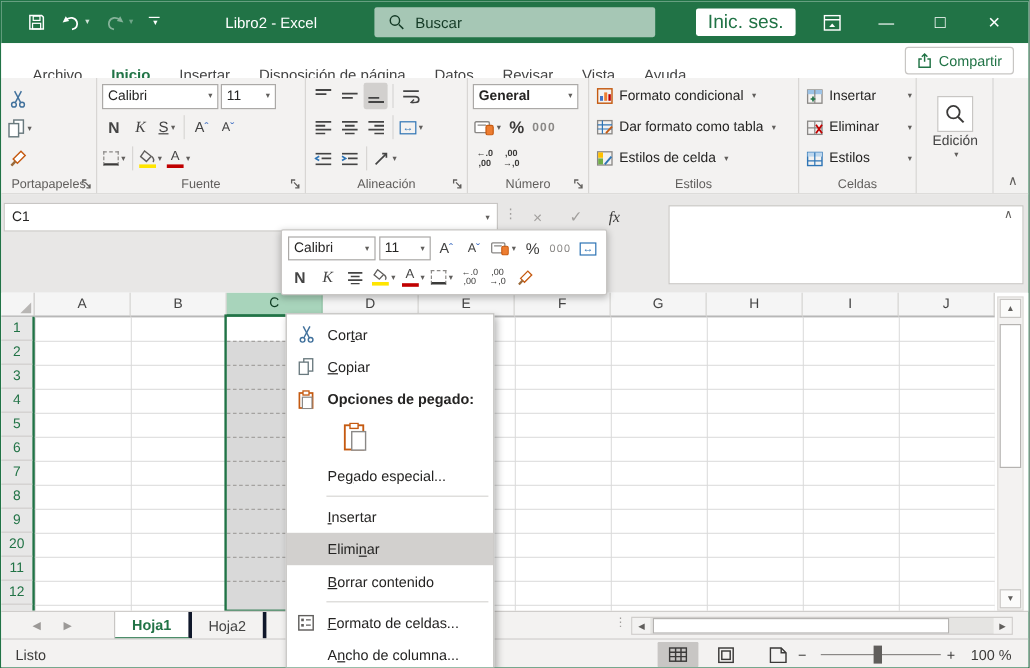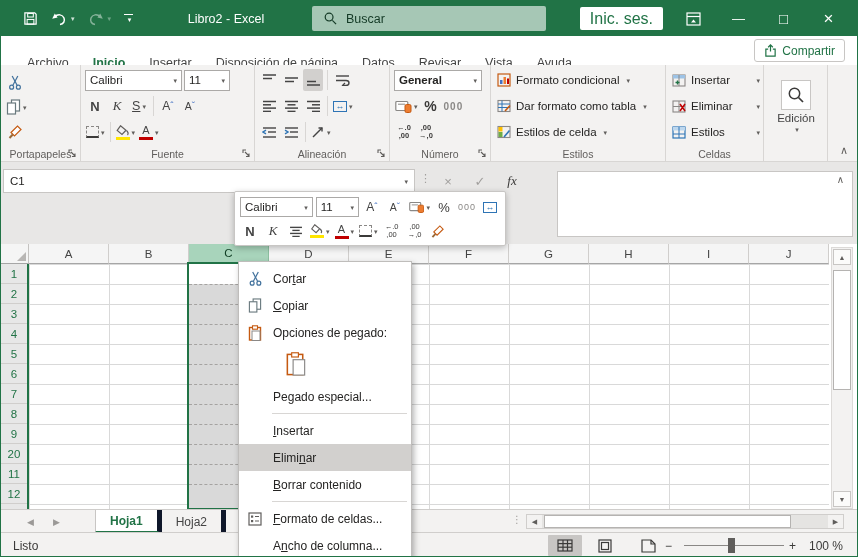--- a/index.html
+++ b/index.html
@@ -71,21 +71,21 @@
   .stripe{width:100%;height:20px;border-top:1px dashed #a5a3a1;}
   .stripe.first{border-top:none;background:#fff;}
   .selborder{position:absolute;left:186px;top:18px;width:83px;height:248px;border:2px solid #217346;pointer-events:none;}
   .vscroll{position:absolute;left:830px;top:3px;width:22px;height:262px;background:#f3f2f1;border:1px solid #dcdad8;}
   .sbtn{position:absolute;left:1px;width:18px;height:16px;background:#fbfbfa;border:1px solid #c8c6c4;color:#605e5c;font-size:7px;display:flex;align-items:center;justify-content:center;}
   .vthumb{position:absolute;left:1px;top:22px;width:18px;height:120px;background:#fff;border:1px solid #b5b3b1;}
   
   .sheetbar{position:absolute;left:0;top:508px;width:100%;height:23px;background:#f3f2f1;border-top:1px solid #cfcdcb;}
   .snav{position:absolute;top:0;height:23px;display:flex;align-items:center;color:#9b9997;font-size:9px;}
   .sheettabs{position:absolute;left:94px;top:0;height:23px;display:flex;}
-  .stab{height:23px;display:flex;align-items:center;padding:0 14px;font-size:12px;color:#444;border-right:5px solid #0f172a;}
+  .stab{height:23px;display:flex;align-items:center;padding:0 14px;font-size:12px;color:#444;border-right:3px solid #0f172a;}
   .stab.active{background:#fff;color:#217346;font-weight:bold;border-left:1px solid #c8c6c4;border-bottom:2px solid #217346;}
   .hdots{position:absolute;left:511px;top:4px;color:#a19f9d;font-size:10px;}
   .hscroll{position:absolute;left:525px;top:4px;width:318px;height:15px;background:#e5e4e2;border:1px solid #d0cecc;}
   .hbtn{position:absolute;top:0;width:15px;height:13px;background:#f3f2f1;color:#605e5c;font-size:7px;display:flex;align-items:center;justify-content:center;}
   .hthumb{position:absolute;left:17px;top:0;width:247px;height:13px;background:#fff;border:1px solid #b5b3b1;}
   
   .statusbar{position:absolute;left:0;top:531px;width:100%;height:25px;background:#f3f2f1;border-top:1px solid #d0cecc;}
   .status-text{position:absolute;left:12px;top:0;height:25px;display:flex;align-items:center;font-size:12px;color:#3b3a39;}
   .vb{position:absolute;top:2px;width:34px;height:21px;display:flex;align-items:center;justify-content:center;border-radius:1px;}
   .vb.sel{background:#c8c6c4;}
@@ -93,21 +93,21 @@
   .ztrack{position:absolute;left:683px;top:12px;width:100px;height:1px;background:#8a8886;}
   .zthumb{position:absolute;left:727px;top:5px;width:7px;height:15px;background:#605e5c;}
   
   .minitb{position:absolute;left:233px;top:190px;width:272px;height:55px;background:#fff;border:1px solid #c8c6c4;border-radius:2px;box-shadow:0 2px 6px rgba(0,0,0,.25);z-index:30;padding:3px 5px;}
   .mrow{display:flex;align-items:center;height:24px;gap:3px;}
   
   .ctxmenu{position:absolute;left:237px;top:260px;width:174px;height:297px;background:#fff;border:1px solid #bfbdbb;box-shadow:2px 3px 6px rgba(0,0,0,.3);z-index:40;padding-top:3px;overflow:hidden;}
   .mi{display:flex;align-items:center;height:27px;font-size:12px;color:#252423;padding-left:8px;gap:10px;}
   .mi .mi-ic{width:16px;display:flex;justify-content:center;}
   .mi.hl{background:#d2d0ce;}
-  .mi.bold .mi-label{font-weight:normal;}
+  .mi.bold .mi-label{font-weight:bold;}
   .mi-paste{height:37px;display:flex;align-items:center;padding-left:46px;}
   .menu-sep{height:1px;background:#d8d6d4;margin:3px 4px 3px 33px;}
 </style>
 </head>
 <body>
 
 <div class="window">
 
   <div class="titlebar">
     <div class="qat">

